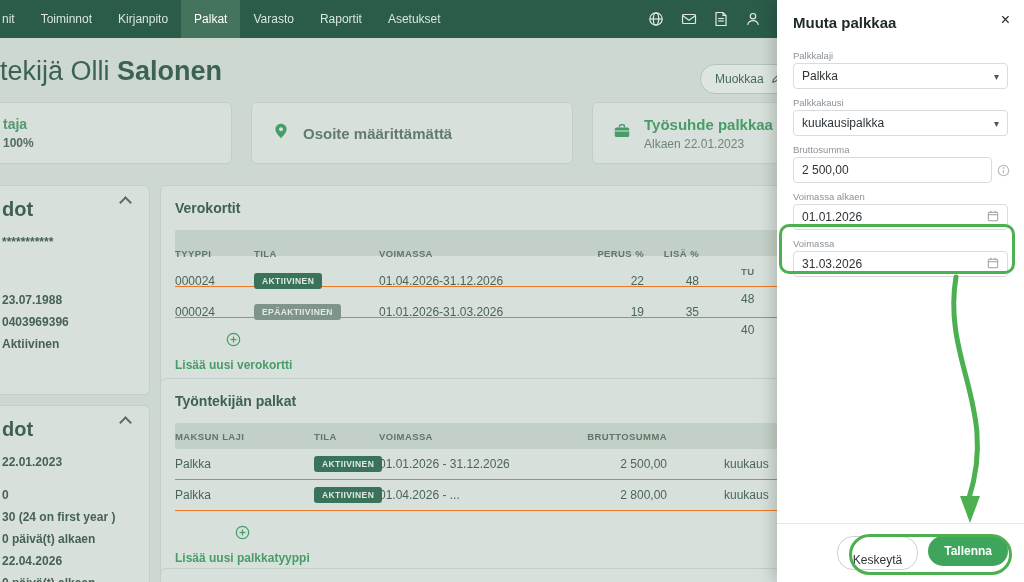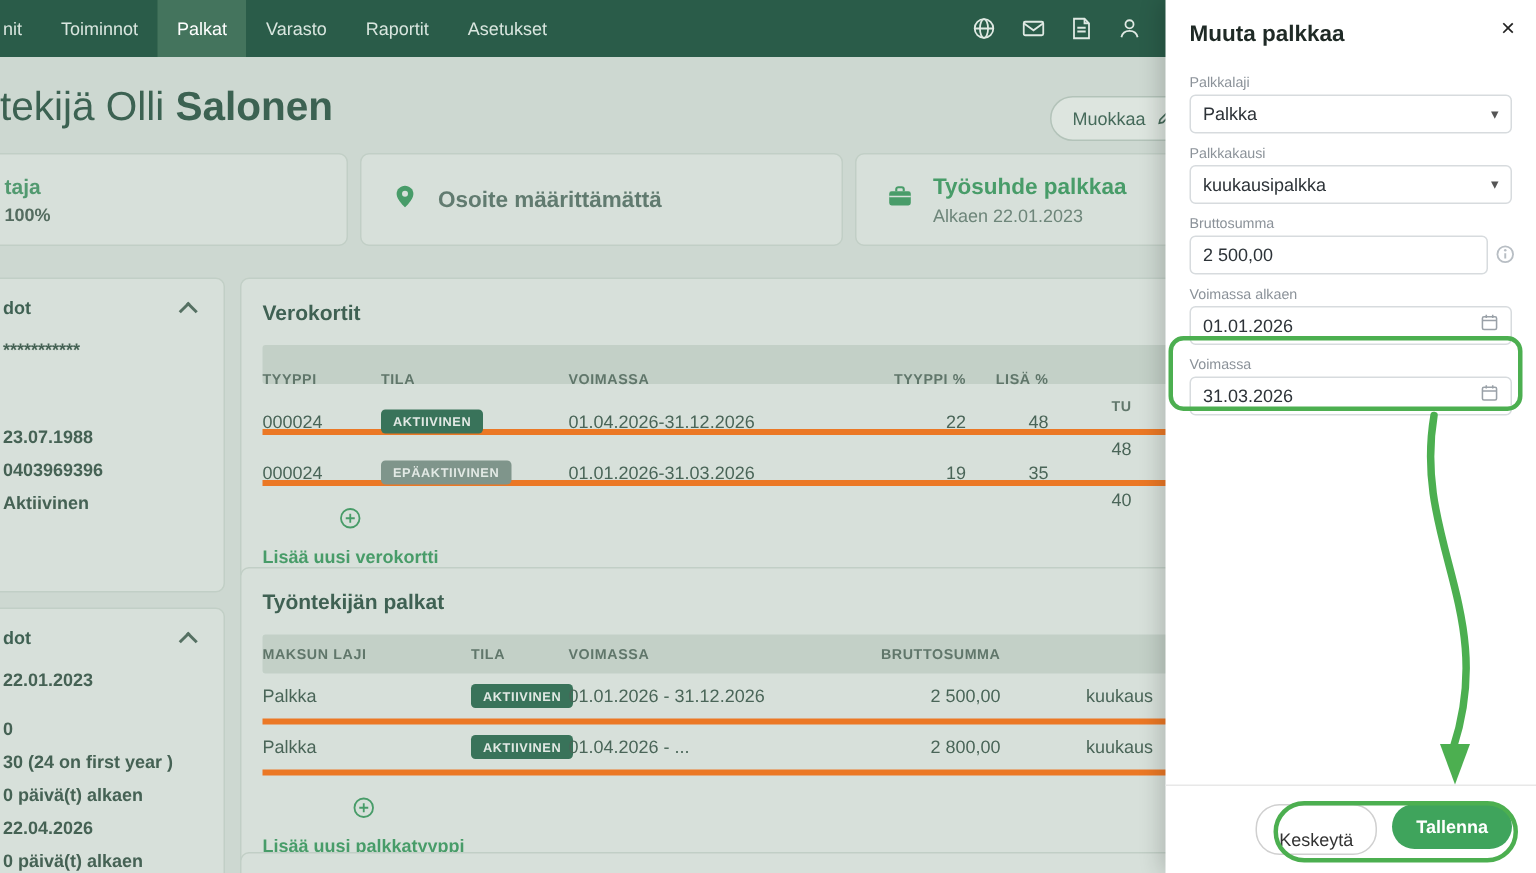--- a/index.html
+++ b/index.html
@@ -17,47 +17,47 @@
   .nav-icons{position:absolute;left:648px;top:0;height:38px;display:flex;gap:17px;align-items:center;}
   .nav-icon{display:flex;align-items:center;cursor:pointer;}
   
   .main{position:absolute;top:38px;left:0;right:0;bottom:0;}
   .scrim{position:absolute;inset:0;background:rgba(143,160,151,.12);z-index:5;pointer-events:none;}
   .page-title{position:absolute;left:0;top:18px;margin:0;font-size:27px;font-weight:400;color:#30584699;color:#315a49;}
   .page-title b{font-weight:bold;}
   .edit-btn{position:absolute;left:700px;top:26px;height:30px;border-radius:15px;border:1px solid #b9c9bf;
     background:#e9f0ea;color:#3c6353;font-size:12px;display:flex;gap:7px;align-items:center;padding:0 14px;
     font-family:inherit;cursor:pointer;}
-  .cards-row{position:absolute;left:0;top:64px;right:0;display:flex;gap:8px;height:64px;}
+  .cards-row{position:absolute;left:0;top:64px;right:0;display:flex;gap:19px;height:64px;}
   .info-card{background:#e2eae4;border:1px solid #c9d6cd;border-radius:6px;height:62px;box-sizing:border-box;display:flex;align-items:center;}
   .card-left{width:272px;margin-left:-40px;flex:none;}
   .card-left .inner{padding-left:42px;}
   .ic-title{font-size:14px;font-weight:bold;color:#4b9a6c;}
   .ic-sub{font-size:12px;font-weight:bold;color:#4d6659;margin-top:4px;}
   .card-mid{width:322px;flex:none;padding:0 20px;gap:13px;}
   .ic-text{font-size:15px;font-weight:bold;color:#5c776b;}
   .card-right{flex:1;padding:0 20px;gap:13px;}
   .cr-col .ic-title{font-size:15px;color:#3f9d63;}
   .cr-sub{font-size:12px;color:#6a8377;margin-top:4px;}
   
   .side-card{position:absolute;left:-56px;width:206px;background:#e2eae4;border:1px solid #c9d6cd;border-radius:6px;box-sizing:border-box;padding:12px 16px 12px 57px;}
   .side-a{top:147px;height:210px;}
   .side-b{top:367px;height:260px;}
-  .side-header{display:flex;justify-content:space-between;align-items:flex-end;font-size:12px;font-weight:bold;color:#35594a;cursor:pointer;}
+  .side-header{display:flex;justify-content:space-between;align-items:flex-start;font-size:20px;font-weight:bold;color:#35594a;cursor:pointer;}
   .chev{width:7px;height:7px;border-left:2px solid #4e6a5c;border-top:2px solid #4e6a5c;transform:rotate(45deg);display:inline-block;margin-right:3px;}
   .side-val{font-size:12px;font-weight:bold;color:#3c5a4c;line-height:15px;}
   
   .content-card{position:absolute;left:160px;width:660px;background:#e2eae4;border:1px solid #c9d6cd;border-radius:6px;box-sizing:border-box;padding:14px;}
   .cc-a{top:147px;min-height:185px;}
   .cc-b{top:340px;min-height:176px;}
   .cc-sliver{top:530px;height:60px;}
   .cc-title{font-size:14px;font-weight:bold;color:#35594a;}
   .tbl-head{margin-top:14px;background:#cbd8cf;height:26px;display:grid;align-items:center;
     font-size:9.5px;font-weight:bold;letter-spacing:.4px;color:#5a7165;padding:0 0;border-radius:2px;}
-  .tbl-row{height:30px;display:grid;align-items:center;font-size:12px;color:#415e50;border-bottom:4px solid #f97316;cursor:pointer;}
+  .tbl-row{height:30px;display:grid;align-items:center;font-size:12px;color:#415e50;border-bottom:1px solid #f97316;cursor:pointer;}
   .g-vero{grid-template-columns:79px 125px 190px 75px 55px 1fr;}
   .g-palk{grid-template-columns:139px 65px 180px 108px 1fr;}
   .ra{text-align:right;}
   .pl42{padding-left:42px;margin-top:36px;}
   .pl57{padding-left:57px;}
   .badge{display:inline-block;padding:3px 8px;border-radius:3px;font-size:8.5px;font-weight:bold;color:#eef4f0;letter-spacing:.4px;}
   .badge.active{background:#2e6e52;}
   .badge.inactive{background:#7e948a;}
   .add-link{display:inline-flex;align-items:center;gap:8px;color:#3f9d63;font-weight:bold;font-size:12px;margin-top:14px;cursor:pointer;flex-direction:column;}
   
@@ -87,20 +87,21 @@
   .ann-buttons{left:849px;top:534px;width:163px;height:41px;border:3px solid #4caf50;border-radius:21px;box-sizing:border-box;}
   .ann-arrow{left:0;top:0;width:1024px;height:582px;}
 </style>
 </head>
 <body>
 
 <nav class="topnav">
   <div class="nav-items">
     <span class="nav-item">nit</span>
     <span class="nav-item">Toiminnot</span>
+    <span class="nav-item">Kirjanpito</span>
     <span class="nav-item active">Palkat</span>
     <span class="nav-item">Varasto</span>
     <span class="nav-item">Raportit</span>
     <span class="nav-item">Asetukset</span>
   </div>
   <div class="nav-icons">
     <span class="nav-icon">
       <svg width="16" height="16" viewBox="0 0 16 16" fill="none" stroke="#dfe9e3" stroke-width="1.2">
           <circle cx="8" cy="8" r="6.2"></circle>
           <ellipse cx="8" cy="8" rx="2.7" ry="6.2"></ellipse>
@@ -200,21 +201,21 @@
     <div class="side-val" style="margin-top:7px;">22.04.2026</div>
     <div class="side-val" style="margin-top:7px;">0 päivä(t) alkaen</div>
   </aside>
 
   <section class="content-card cc-a">
     <div class="cc-title">Verokortit</div>
     <div class="tbl-head g-vero">
       <span>TYYPPI</span>
       <span>TILA</span>
       <span>VOIMASSA</span>
-      <span class="ra">TYYPPI %</span>
+      <span class="ra">PERUS %</span>
       <span class="ra">LISÄ %</span>
       <span class="pl42">TU</span>
     </div>
     <div class="tbl-row g-vero">
       <span>000024</span>
       <span><span class="badge active">AKTIIVINEN</span></span>
       <span>01.04.2026-31.12.2026</span>
       <span class="ra">22</span>
       <span class="ra">48</span>
       <span class="pl42">48</span>

